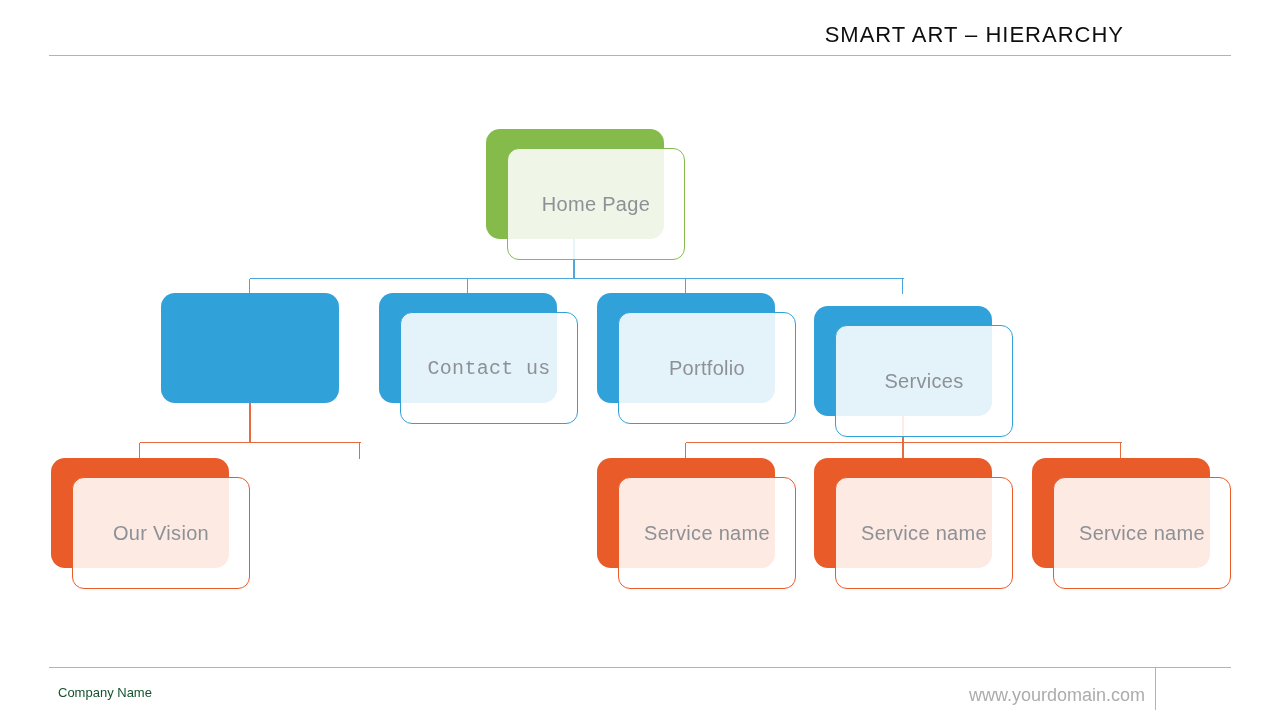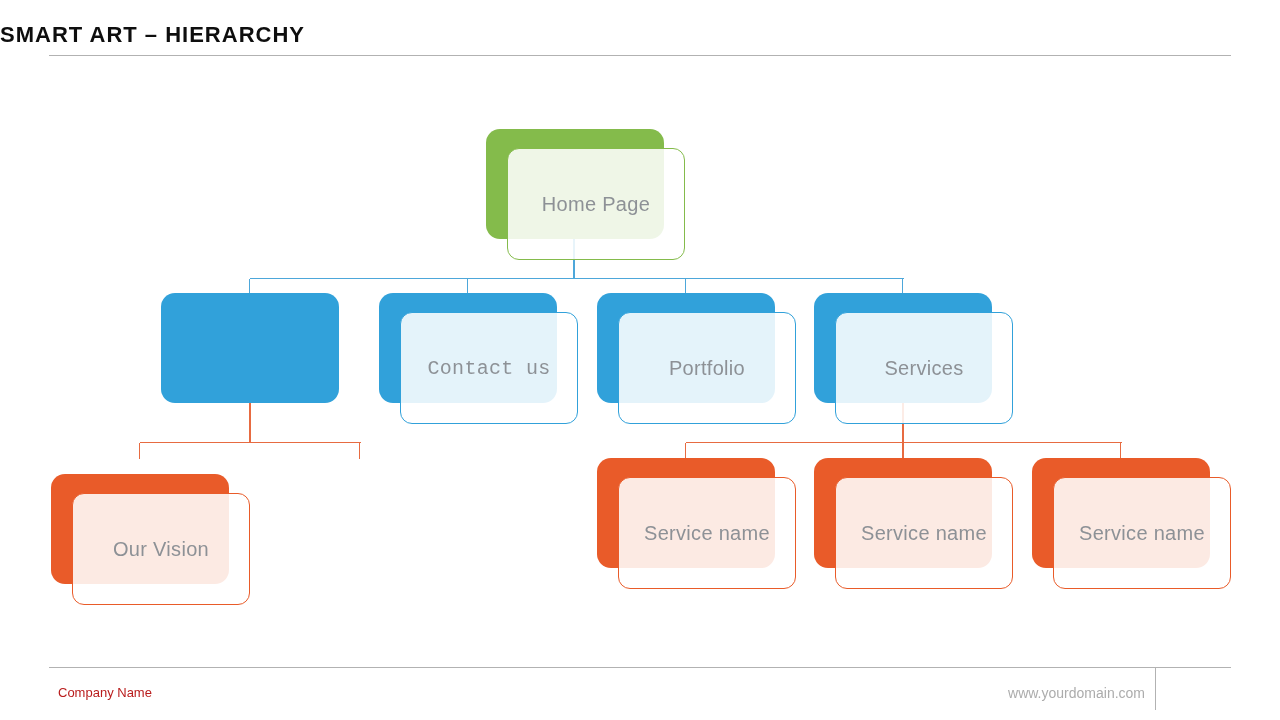--- a/index.html
+++ b/index.html
@@ -2,22 +2,22 @@
 <html style="--c-green: #84bb4b; --c-blue: #31a1da; --c-orange: #e95b29; --c-connector_blue: #4da7da; --c-connector_orange: #e76b41; --c-label_text: #8d9196;"><head>
 <meta charset="utf-8">
 <style>
   html,body{margin:0;padding:0;background:#ffffff;}
   .slide{
     position:relative;width:1280px;height:720px;background:#ffffff;overflow:hidden;
     font-family:"Liberation Sans", sans-serif;
   }
   
   .title{
-    position:absolute;top:22px;left:0;width:1124px;text-align:left;
-    font-size:22px;font-weight:700;letter-spacing:1px;color:#0e0e0e;
+    position:absolute;top:22px;left:0;width:1124px;text-align:right;
+    font-size:22px;font-weight:400;letter-spacing:1px;color:#0e0e0e;
   }
   .header-rule{position:absolute;top:55px;left:49px;width:1182px;height:1px;background:#b2b2b2;}
   
   .node{position:absolute;width:200px;height:132px;z-index:2;}
   .node .solid{
     position:absolute;left:0;top:0;width:178px;height:110px;border-radius:14px;
     background:var(--c);
   }
   .node .overlay{
     position:absolute;left:21px;top:19px;width:178px;height:112px;border-radius:12px;
@@ -31,22 +31,22 @@
   .green {--c:var(--c-green,#84bb4b);}
   .blue  {--c:var(--c-blue,#31a1da);}
   .orange{--c:var(--c-orange,#e95b29);}
   
   .conn{position:absolute;z-index:1;}
   .conn.blue-line{background:var(--c-connector_blue,#4da7da);}
   .conn.orange-line{background:var(--c-connector_orange,#e76b41);}
   
   .footer-rule{position:absolute;top:667px;left:49px;width:1182px;height:1px;background:#b2b2b2;}
   .footer-divider{position:absolute;top:668px;left:1155px;width:1px;height:42px;background:#b2b2b2;}
-  .footer-company{position:absolute;top:685px;left:58px;font-size:13px;color:#b91c1c;}
-  .footer-domain{position:absolute;top:685px;right:135px;font-size:14px;color:#acacac;}
+  .footer-company{position:absolute;top:685px;left:58px;font-size:13px;color:#14532d;}
+  .footer-domain{position:absolute;top:685px;right:135px;font-size:18px;color:#acacac;}
   .footer-page{position:absolute;top:722px;left:1155px;width:77px;text-align:center;font-size:10px;color:#701a75;}
 </style>
 </head>
 <body>
 
 <div class="slide">
 
   <div class="title">SMART ART – HIERARCHY</div>
   <div class="header-rule"></div>
 
@@ -82,28 +82,28 @@
     <div class="overlay">
       <span class="label">Contact us</span>
     </div>
   </div>
   <div class="node blue" style="left:597px;top:293px;">
     <div class="solid"></div>
     <div class="overlay">
       <span class="label">Portfolio</span>
     </div>
   </div>
-  <div class="node blue" style="left:814px;top:293px;">
+  <div class="node blue" style="left:814px;top:306px;">
     <div class="solid"></div>
     <div class="overlay">
       <span class="label">Services</span>
     </div>
   </div>
 
-  <div class="node orange" style="left:51px;top:474px;text-align:right;">
+  <div class="node orange" style="left:51px;top:458px;text-align:right;">
     <div class="solid"></div>
     <div class="overlay">
       <span class="label">Our Vision</span>
     </div>
   </div>
   <div class="node orange" style="left:597px;top:458px;">
     <div class="solid"></div>
     <div class="overlay">
       <span class="label">Service name</span>
     </div>

